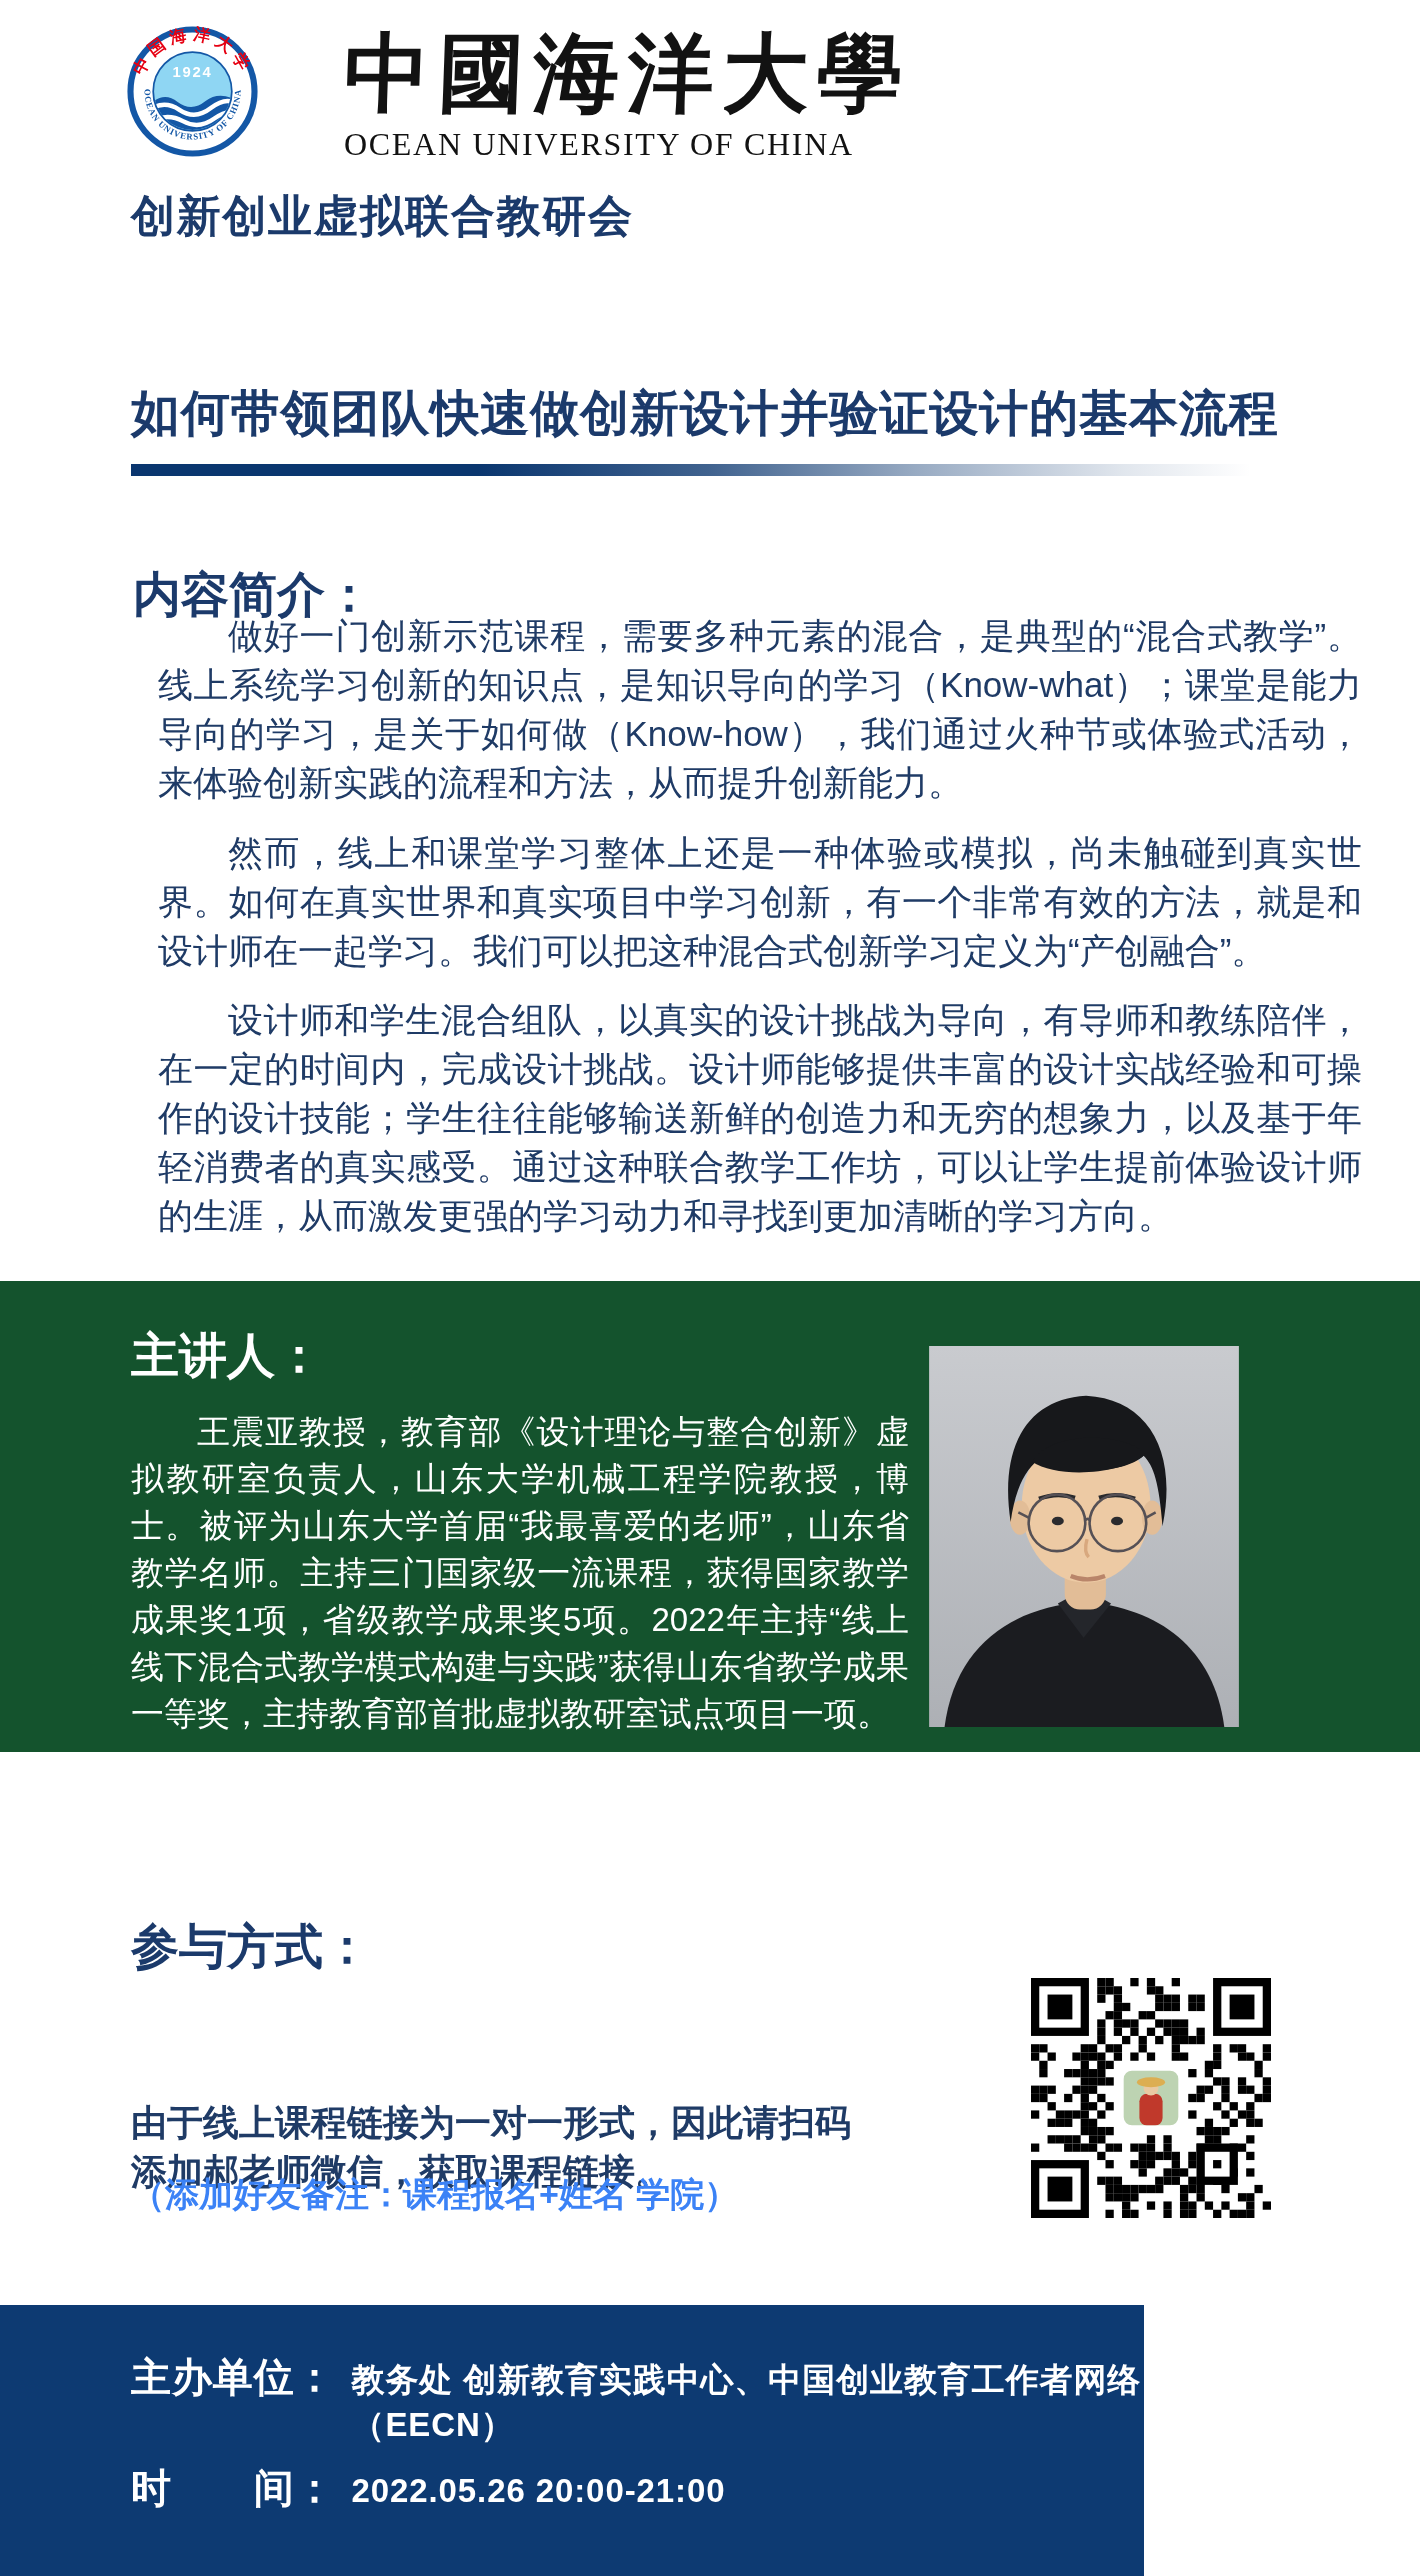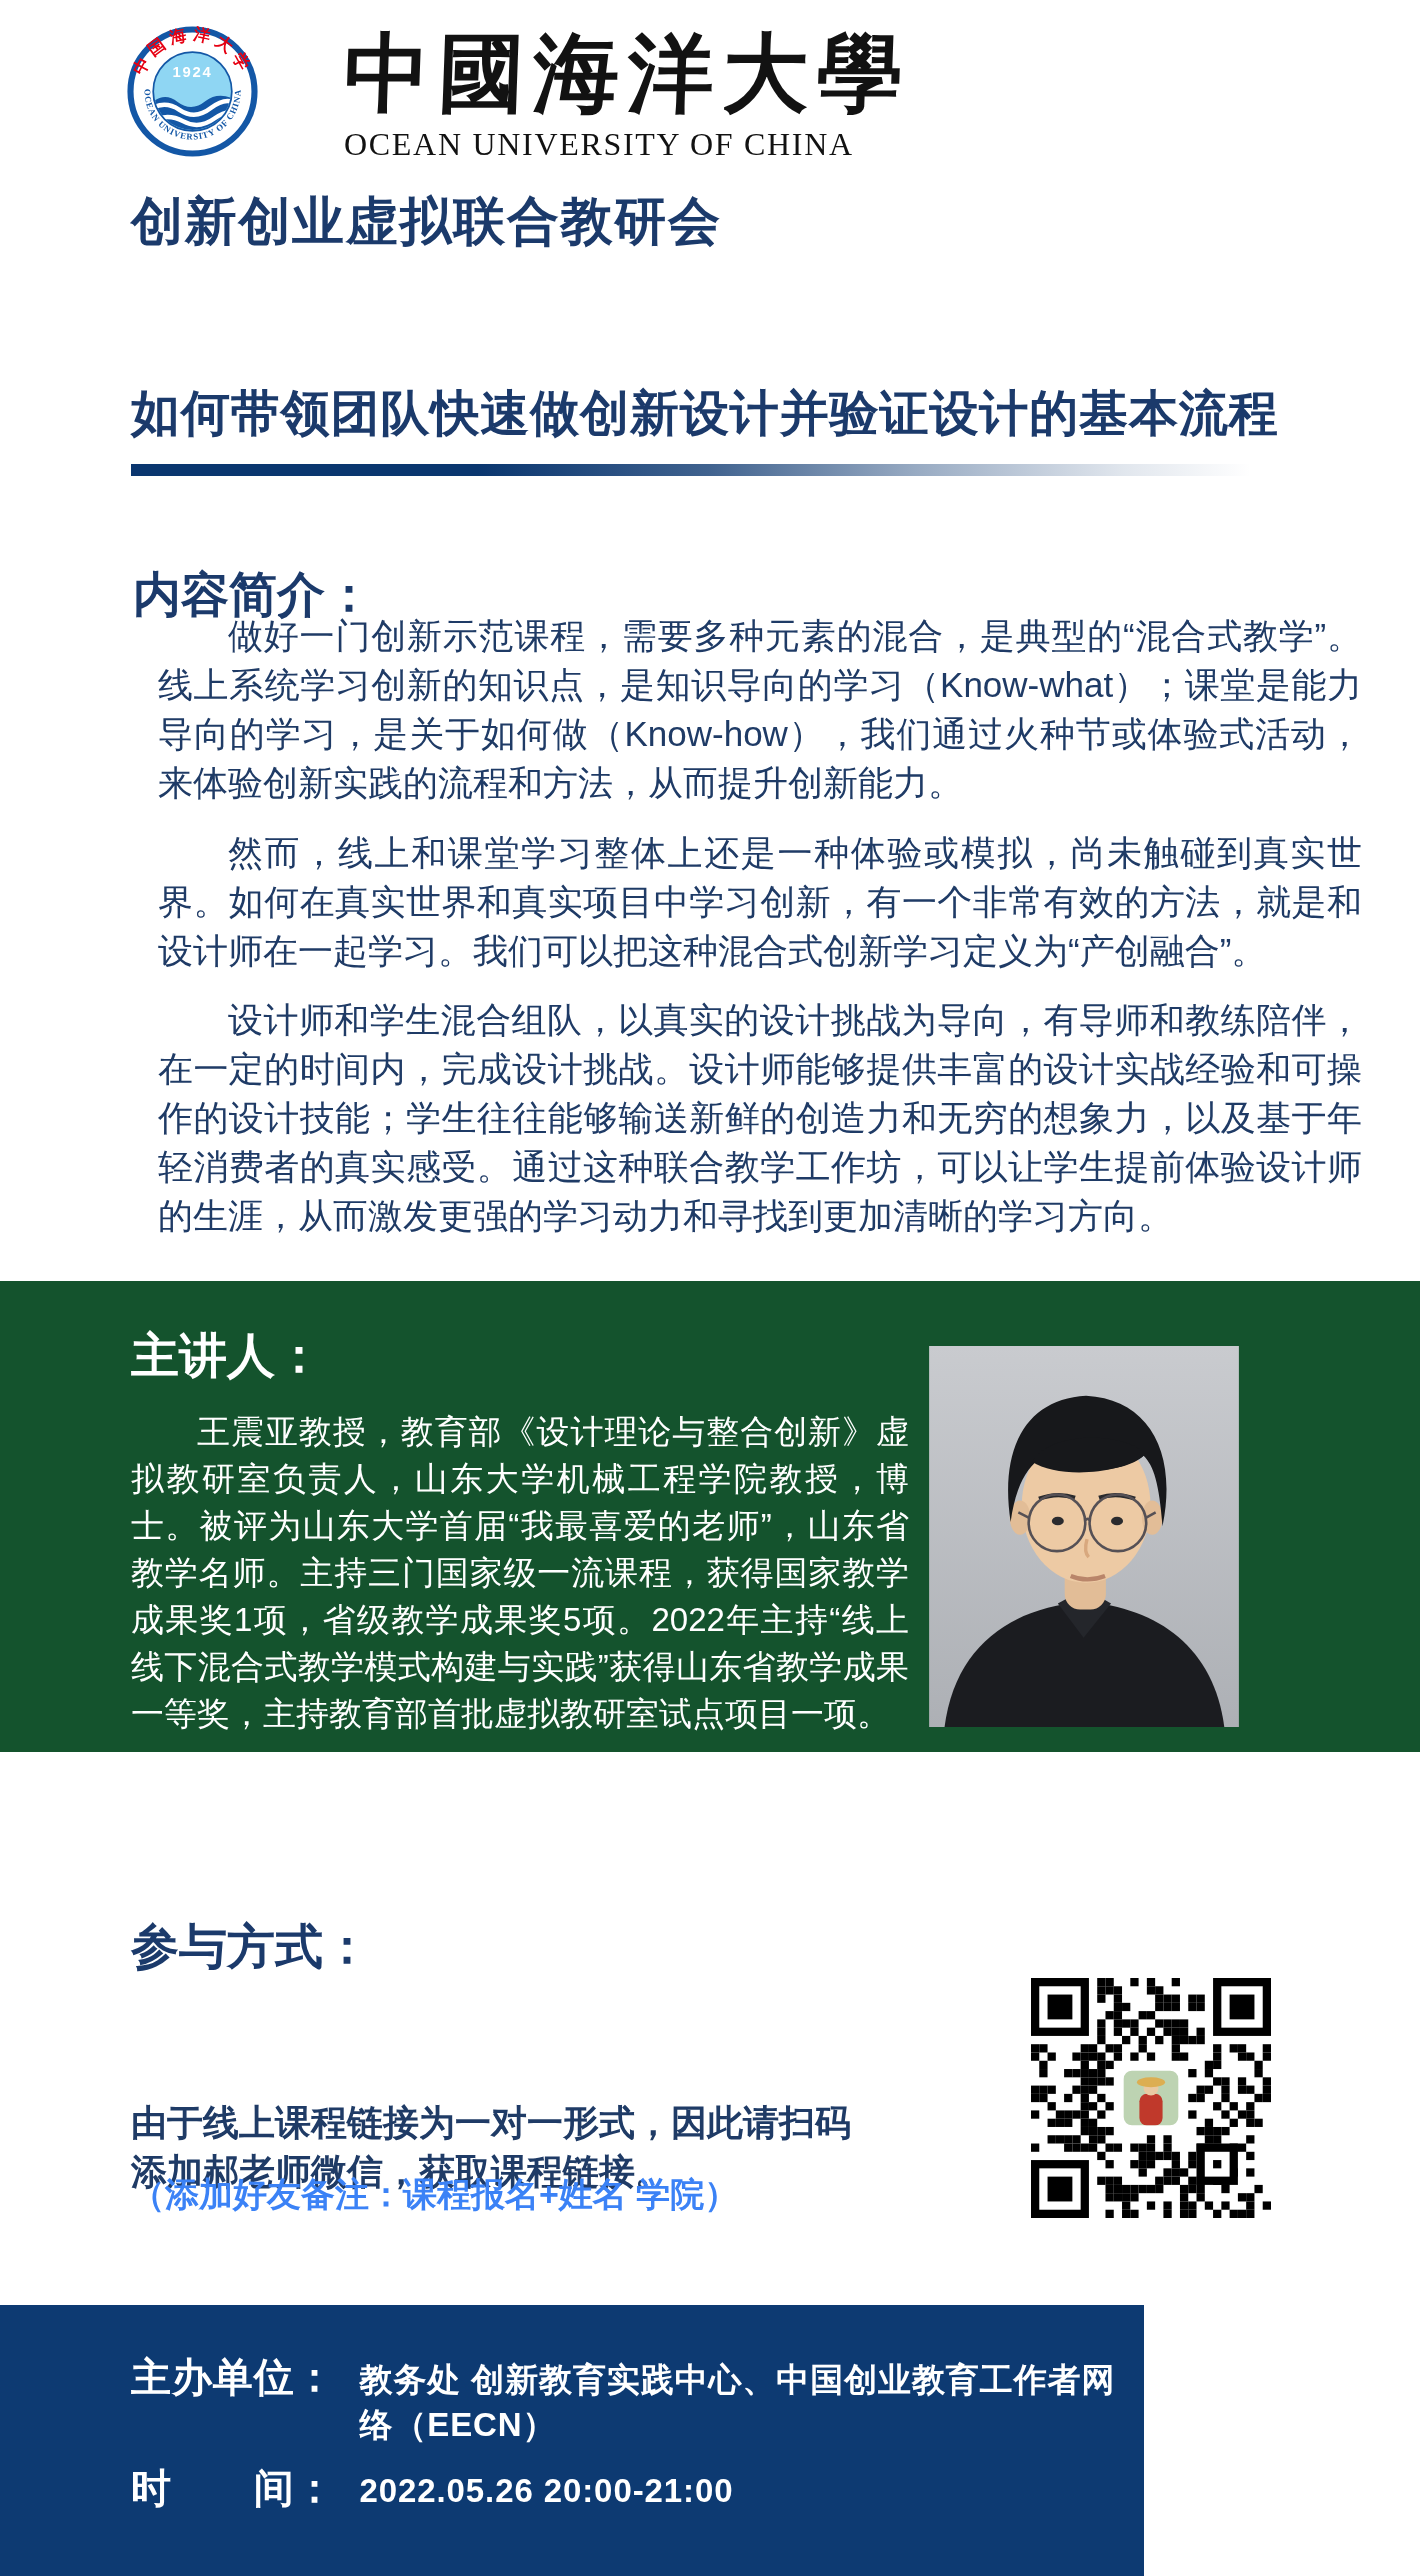--- a/index.html
+++ b/index.html
@@ -14,21 +14,21 @@
   .calligraphy{
     font-family:"Liberation Serif","DejaVu Serif",serif;
     font-weight:900;font-size:86px;line-height:1.02;color:#121212;
     letter-spacing:8.6px;transform:skewX(-2deg);
   }
   .logo-en{
     font-family:"Liberation Serif","DejaVu Serif",serif;
     font-size:32px;color:#121212;letter-spacing:1.7px;margin-top:6.9px;
   }
   
-  .kicker{position:absolute;left:131px;top:187px;font-size:52px;font-weight:800;color:#1b3a6b;letter-spacing:1.7px;}
+  .kicker{position:absolute;left:131px;top:187px;font-size:44px;font-weight:800;color:#1b3a6b;letter-spacing:1.7px;}
   .main-title{position:absolute;left:129px;top:268px;font-size:82px;font-weight:800;color:#a73b1d;letter-spacing:0.9px;}
   .subtitle{position:absolute;left:131px;top:381px;font-size:49px;font-weight:800;color:#1b3a6b;letter-spacing:0.9px;}
   .grad-bar{
     position:absolute;left:131px;top:464px;width:1155px;height:12px;
     background:linear-gradient(90deg,#0a366f 0%,#0a366f 30%,rgba(10,54,111,.78) 50%,
                rgba(10,54,111,.42) 68%,rgba(10,54,111,.12) 86%,rgba(10,54,111,0) 97%);
   }
   
   .intro-heading{position:absolute;left:133px;top:538px;font-size:48px;font-weight:800;color:#1b3a6b;margin-top:25px;}
   .intro-body{position:absolute;left:129px;top:611px;width:1204px;color:#1f3b66;
@@ -45,21 +45,21 @@
   .contact-line{position:absolute;left:131px;top:1994px;font-size:36px;color:#1f3b66;font-weight:600;}
   .note-line{position:absolute;left:131px;top:2056px;width:721px;font-size:36px;line-height:49px;color:#1f3b66;font-weight:600;margin-top:42px;}
   .remark-line{position:absolute;left:131px;top:2172px;font-size:34px;color:#3b82f6;font-weight:600;}
   .qr-box{position:absolute;left:1031px;top:1978px;width:240px;height:240px;}
   
   .footer-band{position:absolute;left:0;top:2305px;width:1144px;height:271px;background:#0d3a72;}
   .footer-row{position:absolute;left:131px;display:flex;align-items:baseline;color:#fff;}
   .footer-row.r1{top:45px;}
   .footer-row.r2{top:156px;}
   .footer-label{font-size:40px;font-weight:800;white-space:pre;letter-spacing:0.9px;}
-  .footer-value{font-size:33px;font-weight:600;margin-left:24px;letter-spacing:0.9px;}
+  .footer-value{font-size:33px;font-weight:600;margin-left:16px;letter-spacing:0.9px;}
 </style>
 </head>
 <body>
 
 <div class="poster">
 
   <div class="logo-row">
     <svg class="seal" viewBox="0 0 150 150">
       <circle cx="75" cy="75" r="71" fill="#ffffff" stroke="#1357a6" stroke-width="7"></circle>
       <circle cx="75" cy="75" r="45" fill="#8fd6f3" stroke="#1357a6" stroke-width="2"></circle>

